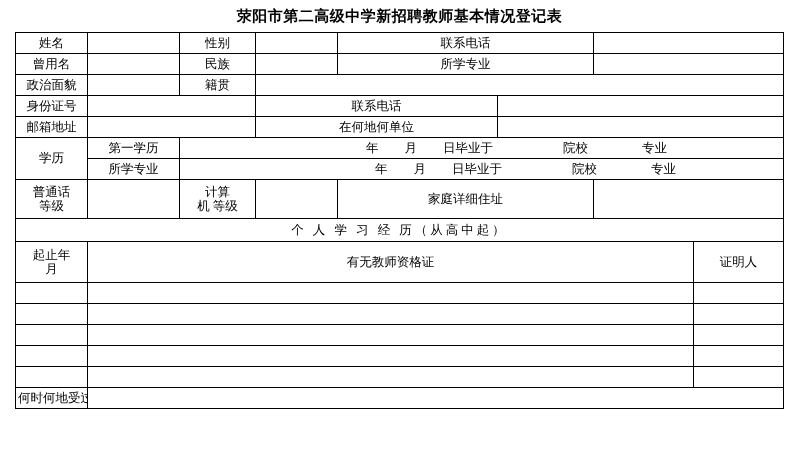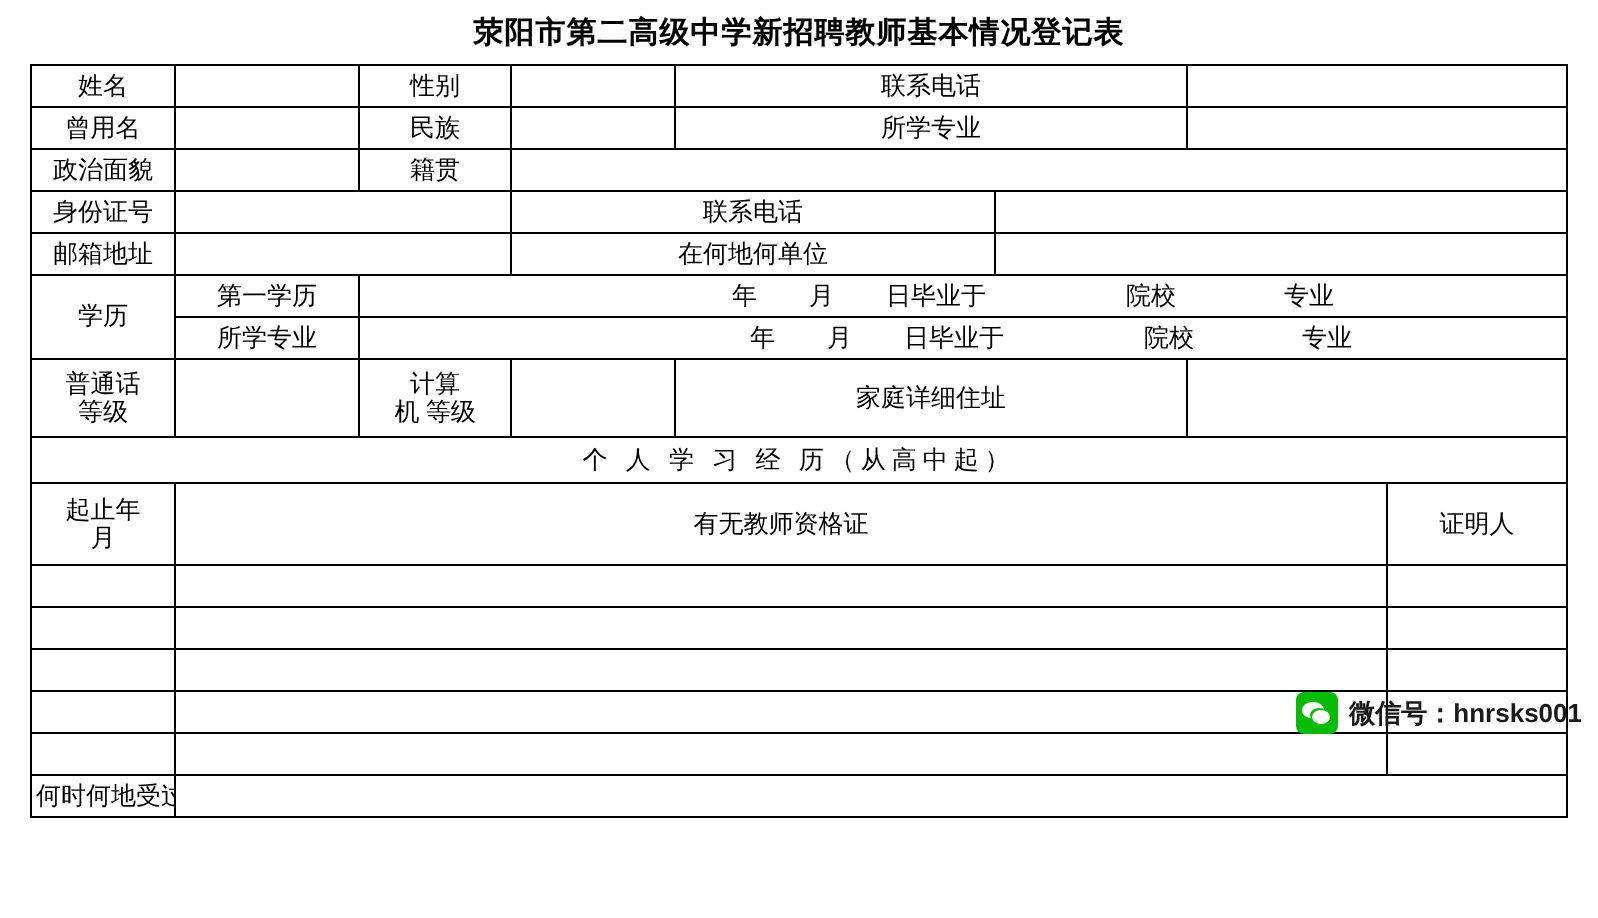--- a/index.html
+++ b/index.html
@@ -247,18 +247,14 @@
       <td class="blank"></td>
     </tr>
 
     <tr>
       <td class="big-left">何时何地受过何种奖励</td>
       <td colspan="8" class="blank"></td>
     </tr>
   </tbody>
     </table>
 
-  <div class="watermark">
-    <span class="wm-logo"></span>
-    <span>微信号：hnrsks001</span>
-  </div>
 
 </div>
 
 </body></html>

